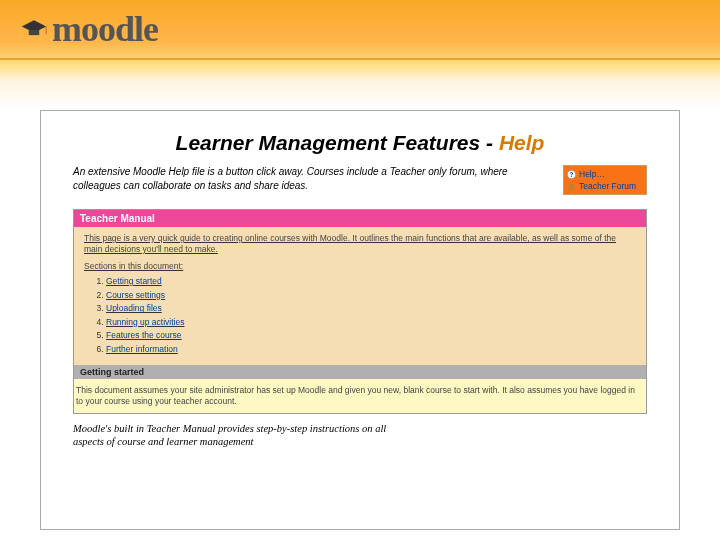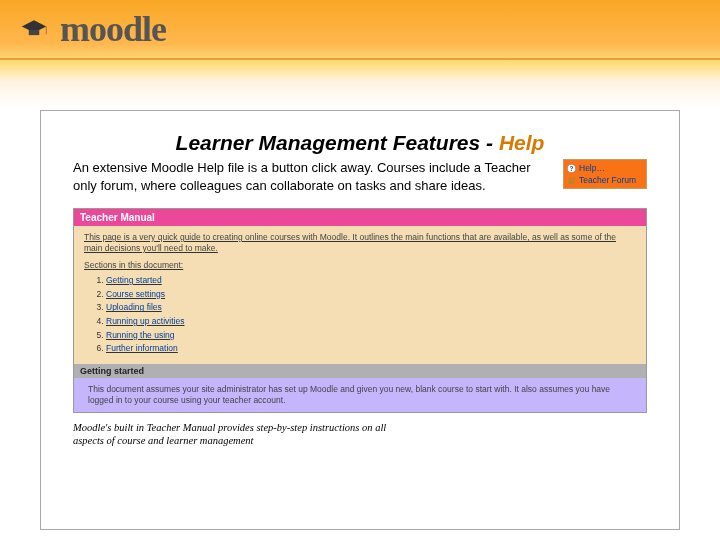--- a/index.html
+++ b/index.html
@@ -13,21 +13,21 @@
   .header {
     height: 60px;
     display: flex;
     align-items: center;
     padding-left: 20px;
     border-bottom: 2px solid #e8a030;
   }
   .logo {
     display: flex;
     align-items: center;
-    gap: 12px;
+    gap: 4px;
   }
   .logo-cap {
     width: 28px;
     height: 22px;
     position: relative;
   }
   .logo-text {
     font-size: 36px;
     font-weight: bold;
     color: #555;
@@ -40,35 +40,36 @@
     background: #fff;
     padding: 20px 24px 14px 24px;
     height: 420px;
     position: relative;
   }
   .title {
     text-align: center;
     font-size: 21px;
     font-weight: bold;
     font-style: italic;
-    margin-bottom: 4px;
+    margin-bottom: 10px;
     margin-left: 40px;
     margin-right: 40px;
   }
   .title .help-word { color: #d97a00; }
   .body-row {
     display: flex;
     gap: 12px;
     align-items: flex-start;
     margin: 0 8px 14px 8px;
   }
   .desc {
-    font-size: 13px;
+    font-size: 10px;
     line-height: 1.35;
     flex: 1;
+    font-style: italic;
   }
   .side-links {
     width: 84px;
     background: #f97316;
     border: 1px solid #c0a060;
     font-size: 8.5px;
     padding: 2px 3px;
     flex-shrink: 0;
   }
   .side-links div {
@@ -120,22 +121,22 @@
   }
   .manual-list a { color: #0040a0; text-decoration: none; }
   .manual-sub {
     background: #b0b0b0;
     color: #222;
     font-weight: bold;
     font-size: 9px;
     padding: 2px 6px;
   }
   .manual-sub-body {
-    background: #c4b5fd;
-    padding: 6px 14px;
+    background: #fef9c3;
+    padding: 6px 2px;
     font-size: 8.5px;
     line-height: 1.3;
     color: #444;
   }
   .caption {
     font-size: 10.5px;
     font-style: italic;
     font-family: Georgia, 'Times New Roman', serif;
     margin: 6px 8px 0 8px;
     line-height: 1.25;
@@ -192,21 +193,21 @@
   <div class="manual-box">
     <div class="manual-header">Teacher Manual</div>
     <div class="manual-body">
       <div class="manual-intro">This page is a very quick guide to creating online courses with Moodle. It outlines the main functions that are available, as well as some of the main decisions you'll need to make.</div>
       <div class="manual-sections-label">Sections in this document:</div>
       <ol class="manual-list">
         <li><a href="#">Getting started</a></li>
         <li><a href="#">Course settings</a></li>
         <li><a href="#">Uploading files</a></li>
         <li><a href="#">Running up activities</a></li>
-        <li><a href="#">Running the using</a></li>
+        <li><a href="#">Features the course</a></li>
         <li><a href="#">Further information</a></li>
       </ol>
     </div>
     <div class="manual-sub">Getting started</div>
     <div class="manual-sub-body">This document assumes your site administrator has set up Moodle and given you new, blank course to start with. It also assumes you have logged in to your course using your teacher account.</div>
   </div>
 
   <div class="caption">Moodle's built in Teacher Manual provides step-by-step instructions on all aspects of course and learner management</div>
 
 </div>

